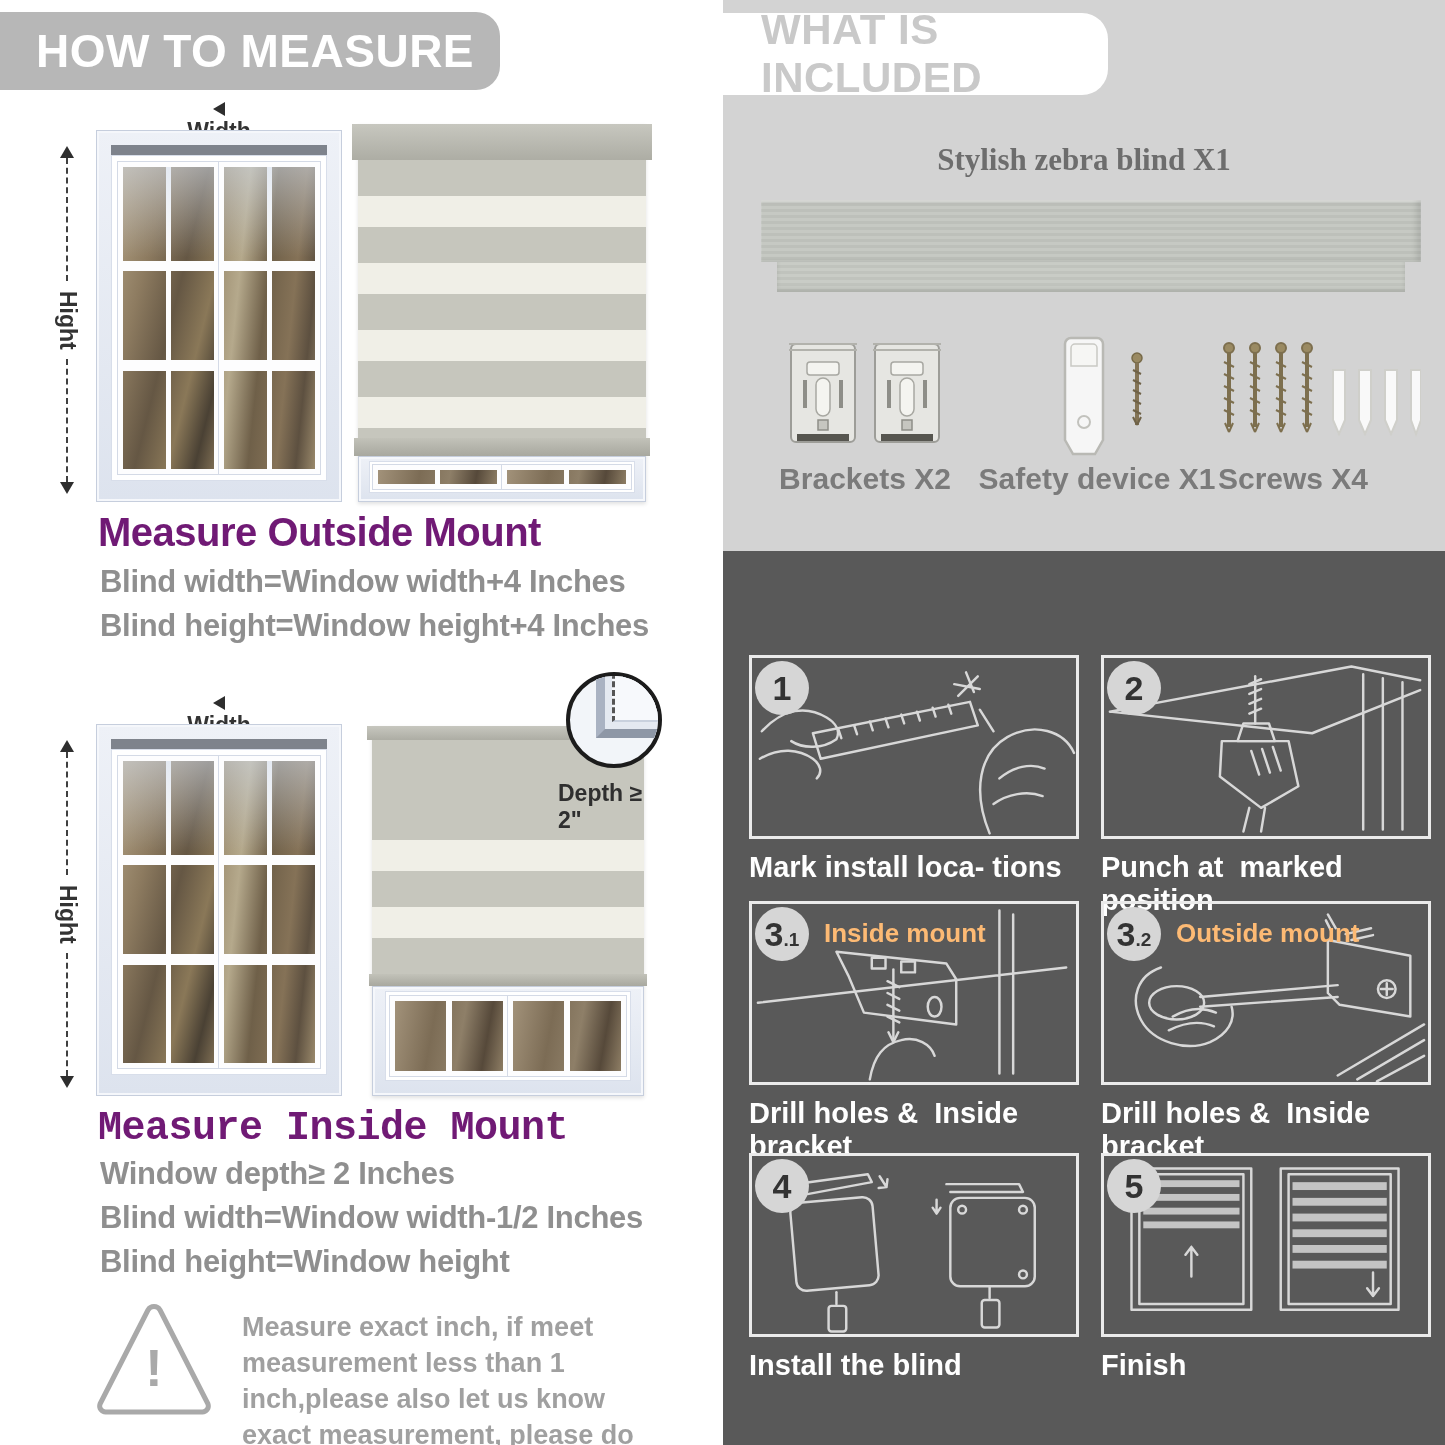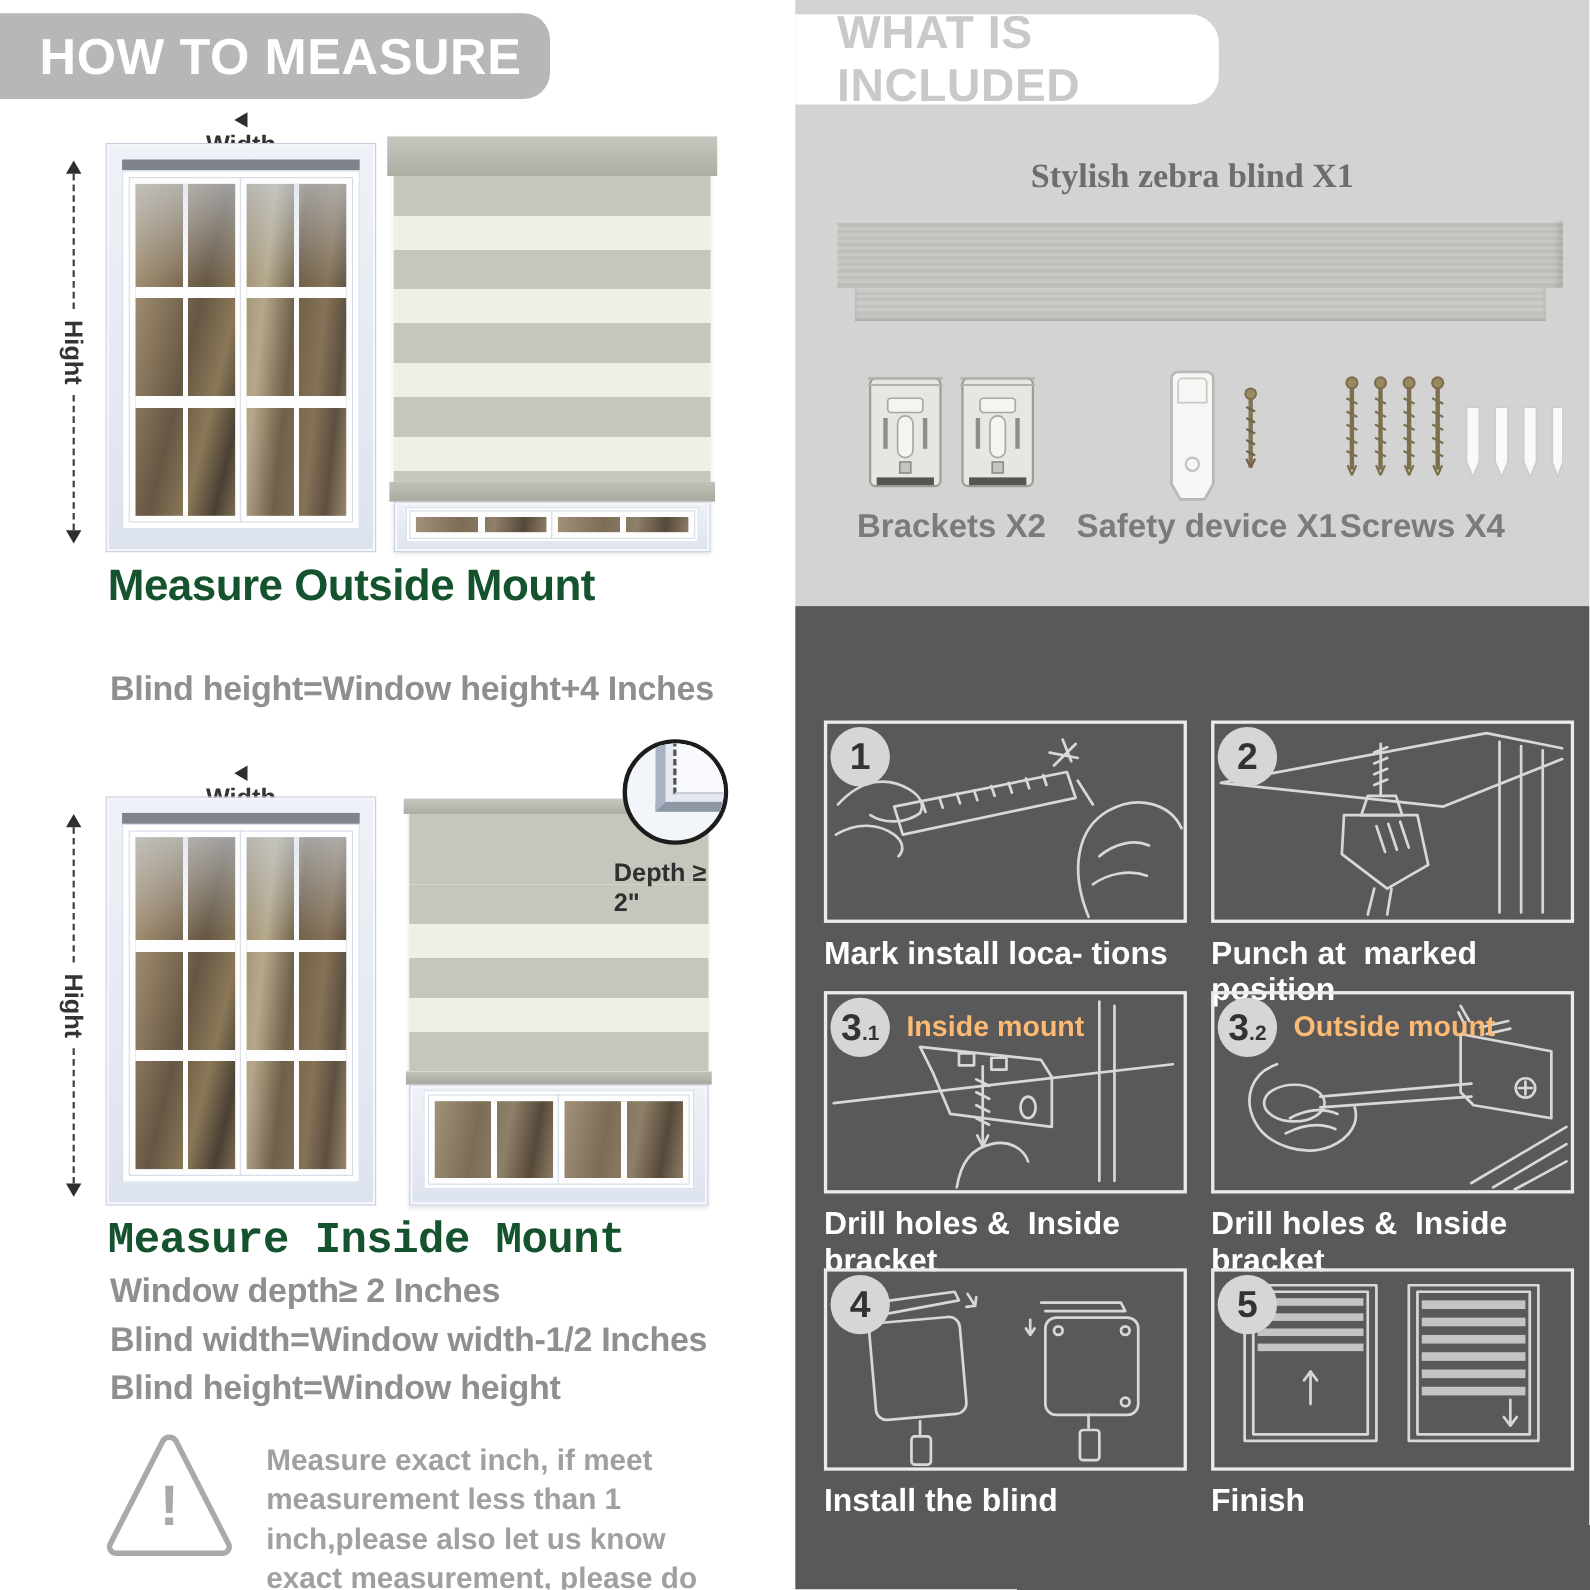--- a/index.html
+++ b/index.html
@@ -79,21 +79,21 @@
   .depth-circle {
     width:96px; height:96px; border-radius:50%; border:4px solid #1c1c1c;
     background:#f2f5f9; overflow:hidden;
   }
   .depth-circle .corner-a { position:absolute; right:-30px; top:-30px; width:92px; height:92px;
     background:#e4e9f1; border-left:9px solid #a9b2c2; border-bottom:9px solid #8e97a6; }
   .depth-circle .corner-b { position:absolute; right:-12px; top:-12px; width:58px; height:58px;
     background:#f7f9fc; border-left:3px dashed #555; border-bottom:2px solid #c9d1de; }
   .depth-label { font-size:23px; font-weight:bold; color:#2f2f2f; }
 
-  .m-title { font-size:40px; font-weight:bold; color:#14532d; letter-spacing:-.5px; }
+  .m-title { font-size:40px; font-weight:bold; color:#701a75; letter-spacing:-.5px; }
   .m-line { font-size:31px; font-weight:bold; color:#8f8f8f; letter-spacing:-.3px; }
 
   .warn-text { font-size:27px; font-weight:bold; color:#a0a0a0; line-height:1.33; }
 
   
   .right-top { left:723px; top:0; width:722px; height:551px; background:#d3d3d3; }
   .included-header {
     left:0; top:13px; width:385px; height:82px; background:#ffffff;
     border-radius:0 26px 26px 0; display:flex; align-items:center; padding-left:38px;
     color:#c9c9c9; font-size:42px; font-weight:bold; letter-spacing:.5px;
@@ -174,20 +174,21 @@
     <div class="rail-bot" style="height:18px; margin:0 -4px;"></div>
     <div class="winframe lower" style="height:46px; padding:4px 10px 8px 10px;">
       <div class="doors" style="height:100%; padding:3px;">
         <div class="door"></div>
         <div class="door"></div>
       </div>
     </div>
   </div>
 
   <div class="abs m-title" style="left:98px; top:510px;">Measure Outside Mount</div>
+  <div class="abs m-line" style="left:100px; top:564px;">Blind width=Window width+4 Inches</div>
   <div class="abs m-line" style="left:100px; top:608px;">Blind height=Window height+4 Inches</div>
 
   <div class="abs warrow" style="left:96px; top:696px; width:246px;">
     <span class="endbar"></span>
     <span class="ah l"></span>
     <span class="dash"></span>
     <span class="wlabel">Width</span>
     <span class="dash"></span>
     <span class="ah r"></span>
     <span class="endbar"></span>

